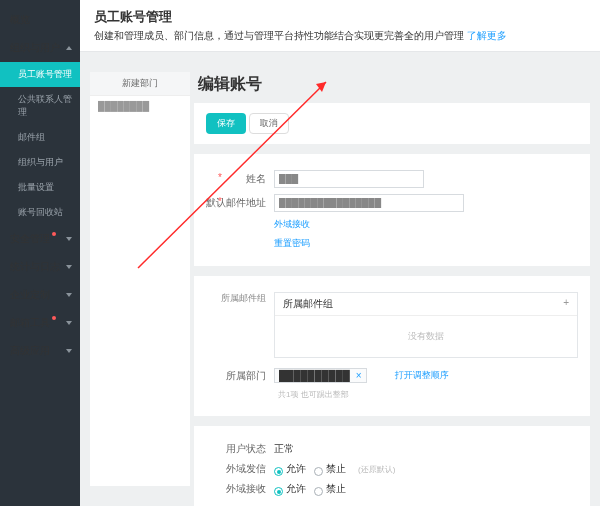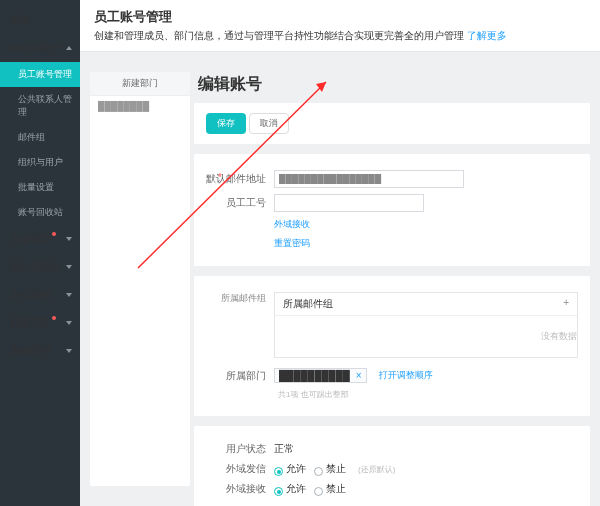--- a/index.html
+++ b/index.html
@@ -29,21 +29,21 @@
 .btn.plain{background:#fff;border:1px solid #ddd;color:#666;}
 .row{display:flex;align-items:center;margin:6px 0;font-size:9px}
 .row .lbl{width:68px;text-align:right;color:#666;padding-right:8px;position:relative}
 .row .lbl.req::before{content:"*";color:#ff5a5a;position:absolute;left:12px}
 .row .val{color:#333}
 input.txt{border:1px solid #d7dbdf;height:18px;padding:0 4px;width:150px;font-size:9px;color:#888}
 .link{color:#1e9fff;font-size:9px;cursor:pointer}
 .section-lbl{color:#888;font-size:9px;width:68px;text-align:right;padding-right:8px}
 .mailgroup-box{border:1px solid #e3e6e9;margin-left:0;flex:1}
 .mailgroup-head{display:flex;justify-content:space-between;padding:4px 8px;border-bottom:1px solid #eee;font-size:9px;color:#666}
-.mailgroup-body{padding:14px 0;text-align:right;color:#bbb;font-size:9px}
+.mailgroup-body{padding:14px 0;text-align:center;color:#bbb;font-size:9px}
 .dept-tag{display:inline-flex;align-items:center;border:1px solid #d7dbdf;padding:1px 4px;font-size:9px;color:#888;background:#fafbfc}
 .dept-tag .x{color:#1e9fff;margin-left:6px;cursor:pointer;font-size:10px}
 .radio{display:inline-flex;align-items:flex-end;margin-right:8px;font-size:9px;color:#444}
 .radio .dot{width:9px;height:9px;border:1px solid #a9b0b6;border-radius:50%;margin-right:3px;position:relative}
 .radio.sel .dot{border-color:#11c1c1}
 .radio.sel .dot::after{content:"";position:absolute;inset:1.5px;background:#11c1c1;border-radius:50%}
 .hint{color:#bbb;font-size:8px;margin-left:4px}
 .arrow-annot{position:absolute;pointer-events:none;left:48px;top:70px;width:230px;height:200px;z-index:50}
 </style>
 </head>
@@ -100,26 +100,26 @@
     <div class="form-panel">
       <div class="form-title">编辑账号</div>
 
       <div class="card">
         <span class="btn primary">保存</span>
         <span class="btn plain">取消</span>
       </div>
 
       <div class="card">
         <div class="row">
+            <span class="lbl req">姓名</span>
+            <input class="txt" value="███" style="">
+          </div>
+        <div class="row">
             <span class="lbl req">默认邮件地址</span>
             <input class="txt" style="width: 190px;" value="████████████████">
-          </div>
-        <div class="row">
-            <span class="lbl">员工工号</span>
-            <input class="txt" value="" style="">
           </div>
         <div class="row">
             <span class="lbl"></span>
             <span class="link">外域接收</span>
           </div>
         <div class="row">
             <span class="lbl"></span>
             <span class="link">重置密码</span>
           </div>
       </div>
@@ -135,21 +135,21 @@
             <div class="mailgroup-body">没有数据</div>
           </div>
         </div>
 
         <div class="row" style="margin-top:10px">
             <span class="lbl">所属部门</span>
           <span class="dept-tag">
               <span>██████████</span>
               <span class="x">×</span>
             </span>
-          <span class="link" style="margin-left:12px">打开调整顺序</span>
+          <span class="link" style="margin-left:28px">打开调整顺序</span>
         </div>
         <div class="row">
             <span class="lbl"></span>
             <span class="hint">共1项  也可踢出整部</span>
           </div>
       </div>
 
       <div class="card">
         <div class="row">
             <span class="lbl">用户状态</span>

